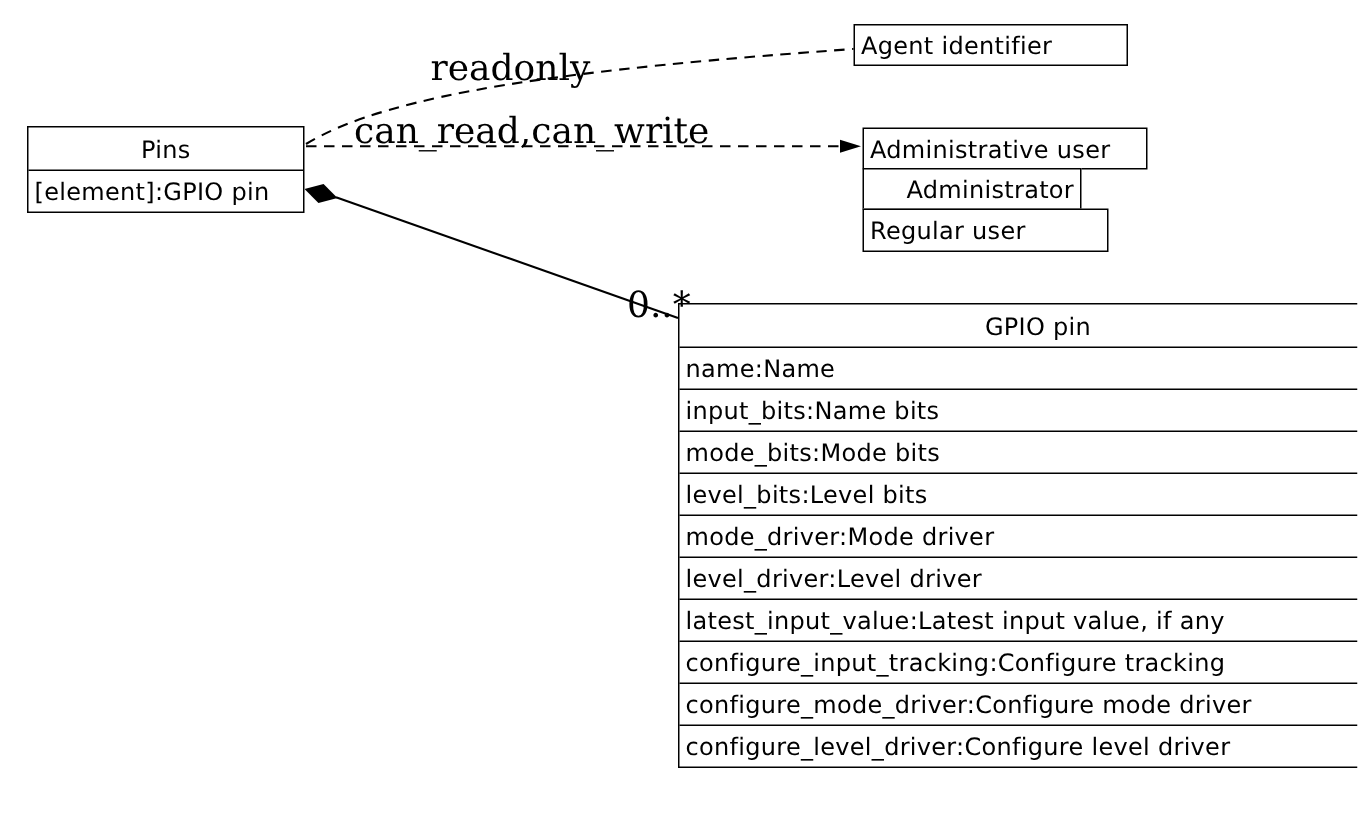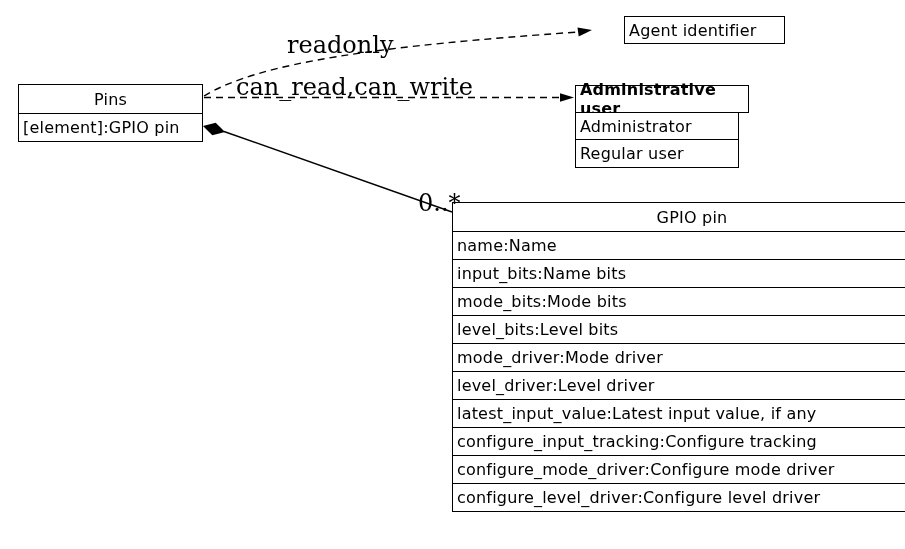--- a/index.html
+++ b/index.html
@@ -85,28 +85,28 @@
 
     <line x1="224" y1="131.5" x2="452" y2="212" stroke="#000000" stroke-width="1.4"></line>
     <polygon points="203,126 215.7,122.7 225,132 212.3,135.3" fill="#000000"></polygon>
   </svg>
 
   <div class="node" style="left:18px; top:84px; width:185px;">
     <div class="node-title">Pins</div>
     <div class="node-row">[element]:GPIO pin</div>
   </div>
 
-  <div class="node single-box" style="left:624px; top:16px; width:161px; height:28px;">
+  <div class="node single-box" style="left:569px; top:16px; width:183px; height:28px;">
     <span>Agent identifier</span>
   </div>
 
-  <div class="node single-box" style="left:575px; top:85px; width:174px; height:28px;font-weight:bold;">
+  <div class="node single-box" style="left:575px; top:85px; width:190px; height:28px;">
     <span>Administrative user</span>
   </div>
-  <div class="node single-box" style="left:575px; top:112px; width:164px; height:28px;">
+  <div class="node single-box" style="left:575px; top:112px; width:146px; height:28px;justify-content:flex-end;">
     <span>Administrator</span>
   </div>
   <div class="node single-box" style="left:575px; top:139px; width:164px; height:29px;">
     <span>Regular user</span>
   </div>
 
   <div class="node" style="left:452px; top:202px; width:480px;">
     <div class="node-title">GPIO pin</div>
     <div class="node-row">name:Name</div>
     <div class="node-row">input_bits:Name bits</div>

